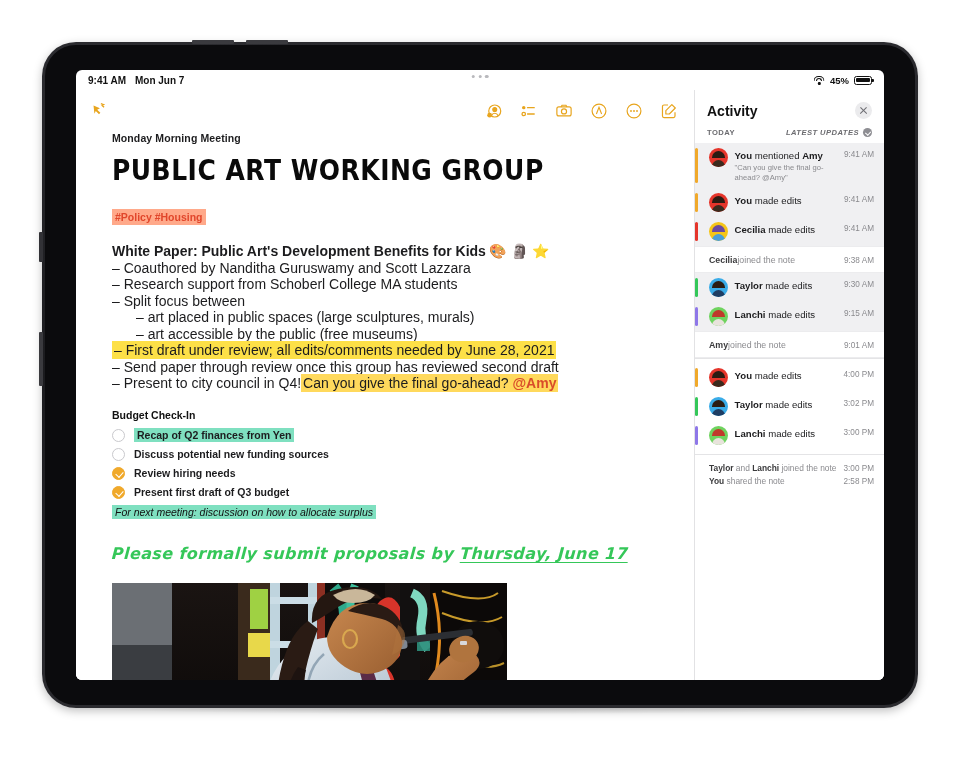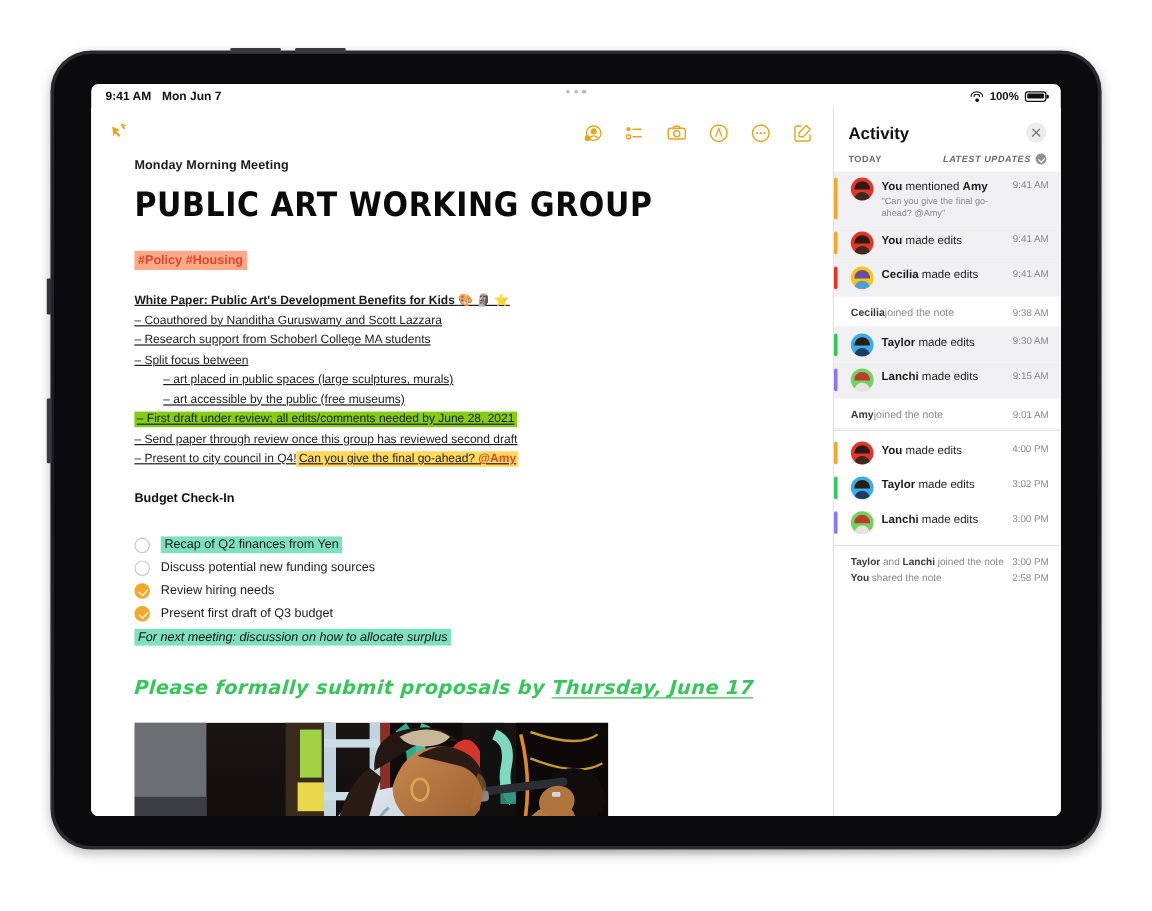--- a/index.html
+++ b/index.html
@@ -90,32 +90,32 @@
     font-family:"DejaVu Sans", sans-serif;
     font-weight:900; font-size:25px; letter-spacing:0.5px;
     margin-top:10px; color:#0a0a0a;
     transform: scaleY(1.12); transform-origin: left top;
   }
   .tagline { margin-top:24px; }
   .tag-hl {
     background:#FFA98A; color:#E1462B; font-weight:bold; font-size:10.5px;
     padding:2px 3px; display:inline-block;
   }
-  .para { font-size:10px; line-height:16.5px; color:#1c1c1e;text-decoration:underline; }
+  .para { font-size:14px; line-height:16.5px; color:#1c1c1e; }
   .block-1 { margin-top:18px; }
   .bold { font-weight:bold; }
   .indent { padding-left:24px; }
-  .hl-blue { background:#84cc16; padding:1px 2px; }
+  .hl-blue { background:#fde047; padding:1px 2px; }
   .hl-yellow { background:#FFD95C; padding:1px 2px; }
   .mention { color:#D94C2A; font-weight:bold; }
   .hl-green { background:#7FE0C0; padding:1px 3px; }
 
   .section-head { margin-top:17px; font-size:10.5px; font-weight:bold; }
 
-  .checklist { margin-top:24px; }
+  .checklist { margin-top:5px;font-weight:bold; }
   .ck-row { display:flex; align-items:center; gap:9px; height:19px; }
   .ck {
     width:13px;height:13px;border-radius:50%;border:1.3px solid #c9c9cd;
     flex:none; position:relative; background:#fff;
   }
   .ck.done { background:#F0A92B; border-color:#F0A92B; }
   .ck.done::after {
     content:""; position:absolute; left:3.6px; top:2.5px;
     width:3.6px;height:6.2px;border:1.6px solid #fff;border-top:none;border-left:none;
     transform:rotate(42deg);
@@ -226,21 +226,21 @@
           <span></span>
           <span></span>
         </div>
 
         <div class="sb-right">
           <span class="wifi-ico">
             <i></i>
               <i></i>
               <span class="wifi-dot"></span>
           </span>
-          <span>100%</span>
+          <span>45%</span>
           <span class="batt">
               <i></i>
             </span>
         </div>
       </div>
 
       <div class="app">
 
         <div class="note-pane">
 

